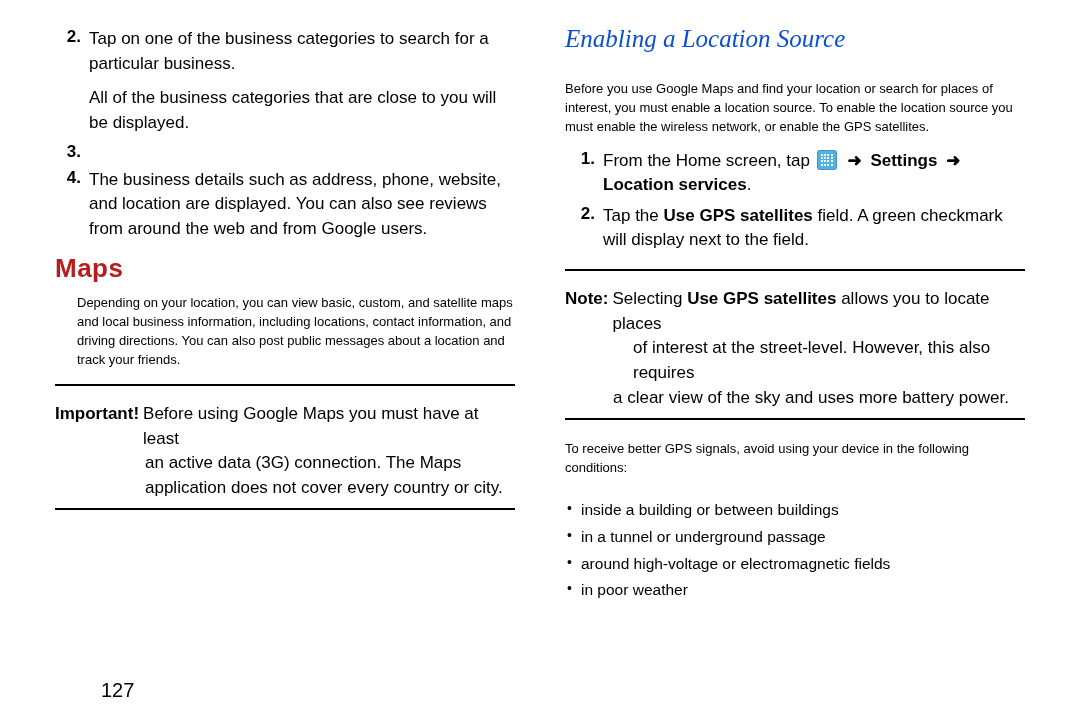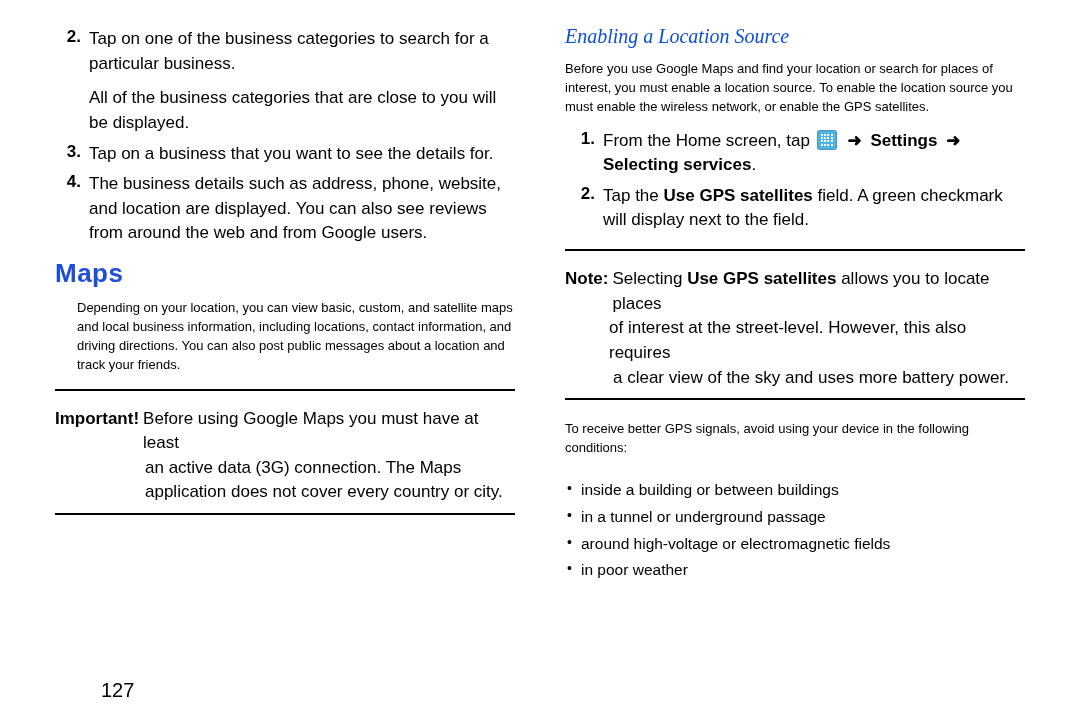--- a/index.html
+++ b/index.html
@@ -43,21 +43,21 @@
   .num-item .body {
     font-size: 17px;
     line-height: 1.45;
   }
   .num-item .body .sub {
     display: block;
     margin-top: 10px;
   }
 
   .maps-title {
-    color: #1d4ed8;
+    color: #b91c1c;
     font-size: 26px;
     font-weight: bold;
     letter-spacing: 0.5px;
     margin: 6px 0 6px 0;
     font-family: Arial, Helvetica, sans-serif;
   }
   .body-para {
     font-size: 13px;
     line-height: 1.45;
     margin: 4px 0 12px 22px;
@@ -84,22 +84,22 @@
   .note-block .hang-body {
   }
   .note-block .cont {
     display: block;
     margin-left: 90px;
   }
 
   .sub-title-italic {
     color: #0a4fd6;
     font-style: italic;
-    font-size: 20px;
-    margin: 0 0 8px 0;
+    font-size: 25px;
+    margin: 0 0 23px 0;
     font-family: "Times New Roman", Times, serif;
     font-weight: 500;
   }
 
   .rcol-num .num { width: 30px; }
 
   .icon-apps {
     display: inline-block;
     width: 20px;
     height: 20px;
@@ -183,21 +183,20 @@
     <div class="num-item" style="margin-top:2px;">
       <span class="num">2.</span>
       <span class="body">
         <span>Tap on one of the business categories to search for a particular business.</span>
         <span class="sub">All of the business categories that are close to you will be displayed.</span>
       </span>
     </div>
 
     <div class="num-item">
       <span class="num">3.</span>
-      <span class="body">Tap on a business that you want to see the details for.</span>
     </div>
 
     <div class="num-item">
       <span class="num">4.</span>
       <span class="body">The business details such as address, phone, website, and location are displayed. You can also see reviews from around the web and from Google users.</span>
     </div>
 
     <div class="maps-title">Maps</div>
 
     <div class="body-para">Depending on your location, you can view basic, custom, and satellite maps and local business information, including locations, contact information, and driving directions. You can also post public messages about a location and track your friends.</div>
@@ -223,40 +222,40 @@
     <div class="body-para" style="margin-left:0;">Before you use Google Maps and find your location or search for places of interest, you must enable a location source. To enable the location source you must enable the wireless network, or enable the GPS satellites.</div>
 
     <div class="num-item rcol-num">
       <span class="num">1.</span>
       <span class="body">
         <span>From the Home screen, tap</span>
         <span class="icon-apps"></span>
         <span class="arrow">➜</span>
         <span class="bold">Settings</span>
         <span class="arrow">➜</span>
-        <span class="bold">Selecting services</span><span>.</span>
+        <span class="bold">Location services</span><span>.</span>
       </span>
     </div>
 
     <div class="num-item rcol-num">
       <span class="num">2.</span>
       <span class="body">
         <span>Tap the </span><span class="bold">Use GPS satellites</span><span> field. A green checkmark will display next to the field.</span>
       </span>
     </div>
 
     <hr class="rule" style="margin-top:10px;">
     <div class="note-block">
       <div class="hang">
         <span class="lead">Note: </span>
         <span class="hang-body">
           <span>Selecting </span><span class="bold">Use GPS satellites</span><span> allows you to locate places</span>
         </span>
       </div>
-      <span class="cont" style="margin-left:44px;">of interest at the street-level. However, this also requires</span>
+      <span class="cont" style="margin-left:68px;">of interest at the street-level. However, this also requires</span>
       <span class="cont" style="margin-left:48px;">a clear view of the sky and uses more battery power.</span>
     </div>
     <hr class="rule">
 
     <div class="body-para" style="margin-left:0; margin-top:12px;">To receive better GPS signals, avoid using your device in the following conditions:</div>
 
     <ul class="bullet-list">
       <li>inside a building or between buildings</li>
       <li>in a tunnel or underground passage</li>
       <li>around high-voltage or electromagnetic fields</li>

